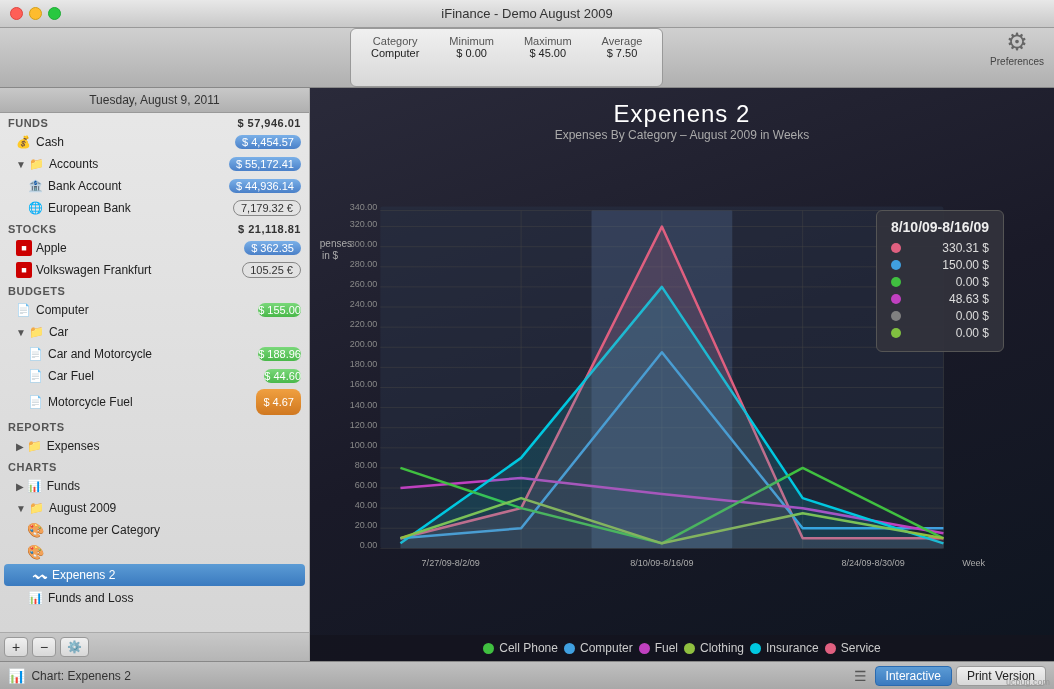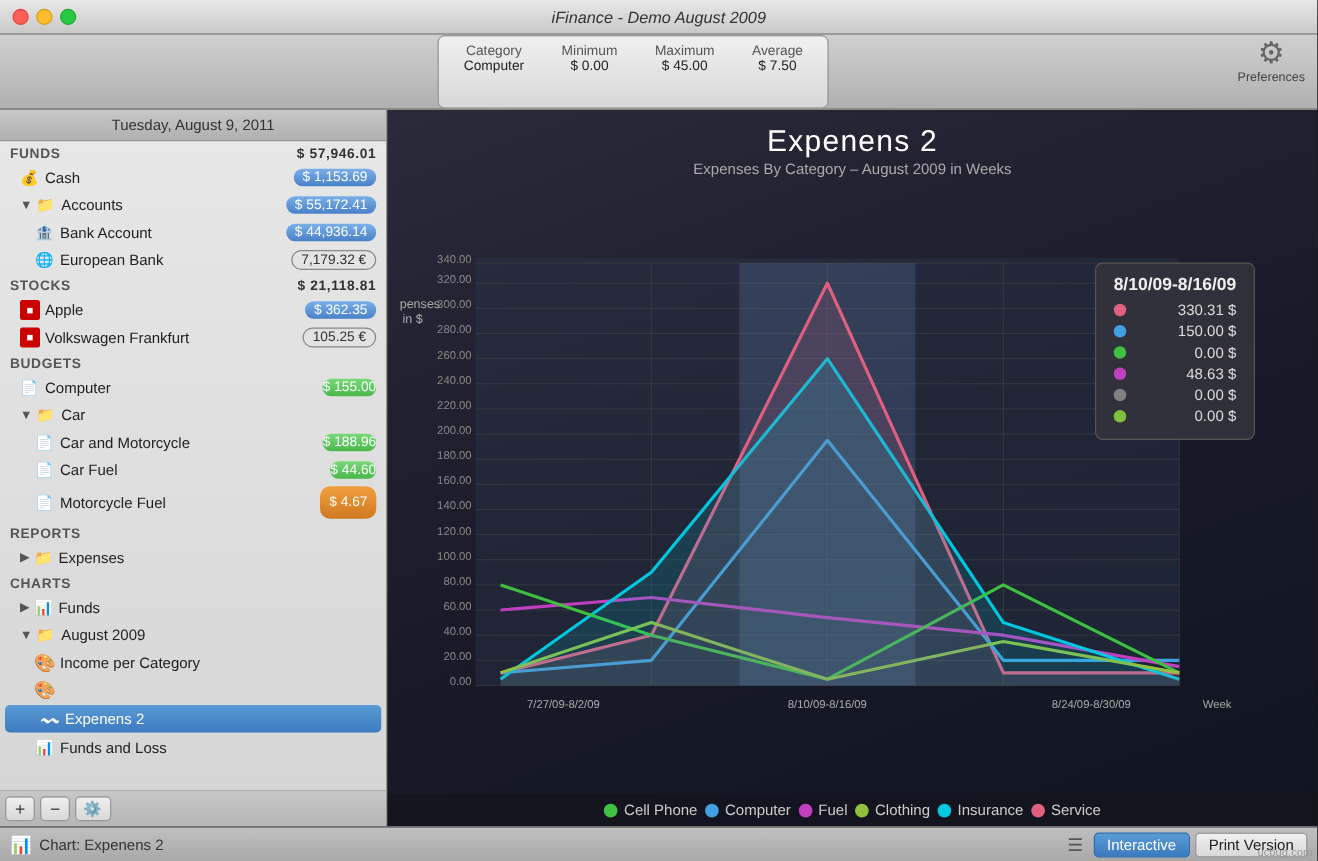--- a/index.html
+++ b/index.html
@@ -37,21 +37,20 @@
       border-radius: 50%;
       cursor: pointer;
     }
     .tl-red { background: #ff5f57; border: 1px solid #e0443e; }
     .tl-yellow { background: #febc2e; border: 1px solid #d4a017; }
     .tl-green { background: #28c840; border: 1px solid #1eab35; }
     .title-text {
       font-size: 13px;
       color: #333;
       font-weight: 500;
-      font-style: italic;
     }
 
     
     .toolbar {
       background: linear-gradient(to bottom, #d0d0d0, #b0b0b0);
       height: 60px;
       display: flex;
       padding: 0 10px;
       border-bottom: 1px solid #888;
       position: relative;
@@ -430,21 +429,21 @@
     <div class="sidebar-date">Tuesday, August 9, 2011</div>
     <div class="sidebar-scroll">
 
       <div class="section-header">
         <span>FUNDS</span>
         <span class="amount">$ 57,946.01</span>
       </div>
       <div class="sidebar-item">
         <span class="item-icon">💰</span>
         <span class="item-label">Cash</span>
-        <span class="badge">$ 1,153.69</span>
+        <span class="badge">$ 4,454.57</span>
       </div>
       <div class="sidebar-item">
         <span class="triangle">▼</span>
         <span class="item-icon">📁</span>
         <span class="item-label">Accounts</span>
         <span class="badge">$ 55,172.41</span>
       </div>
       <div class="sidebar-item" style="padding-left:28px">
         <span class="item-icon">🏦</span>
         <span class="item-label">Bank Account</span>

